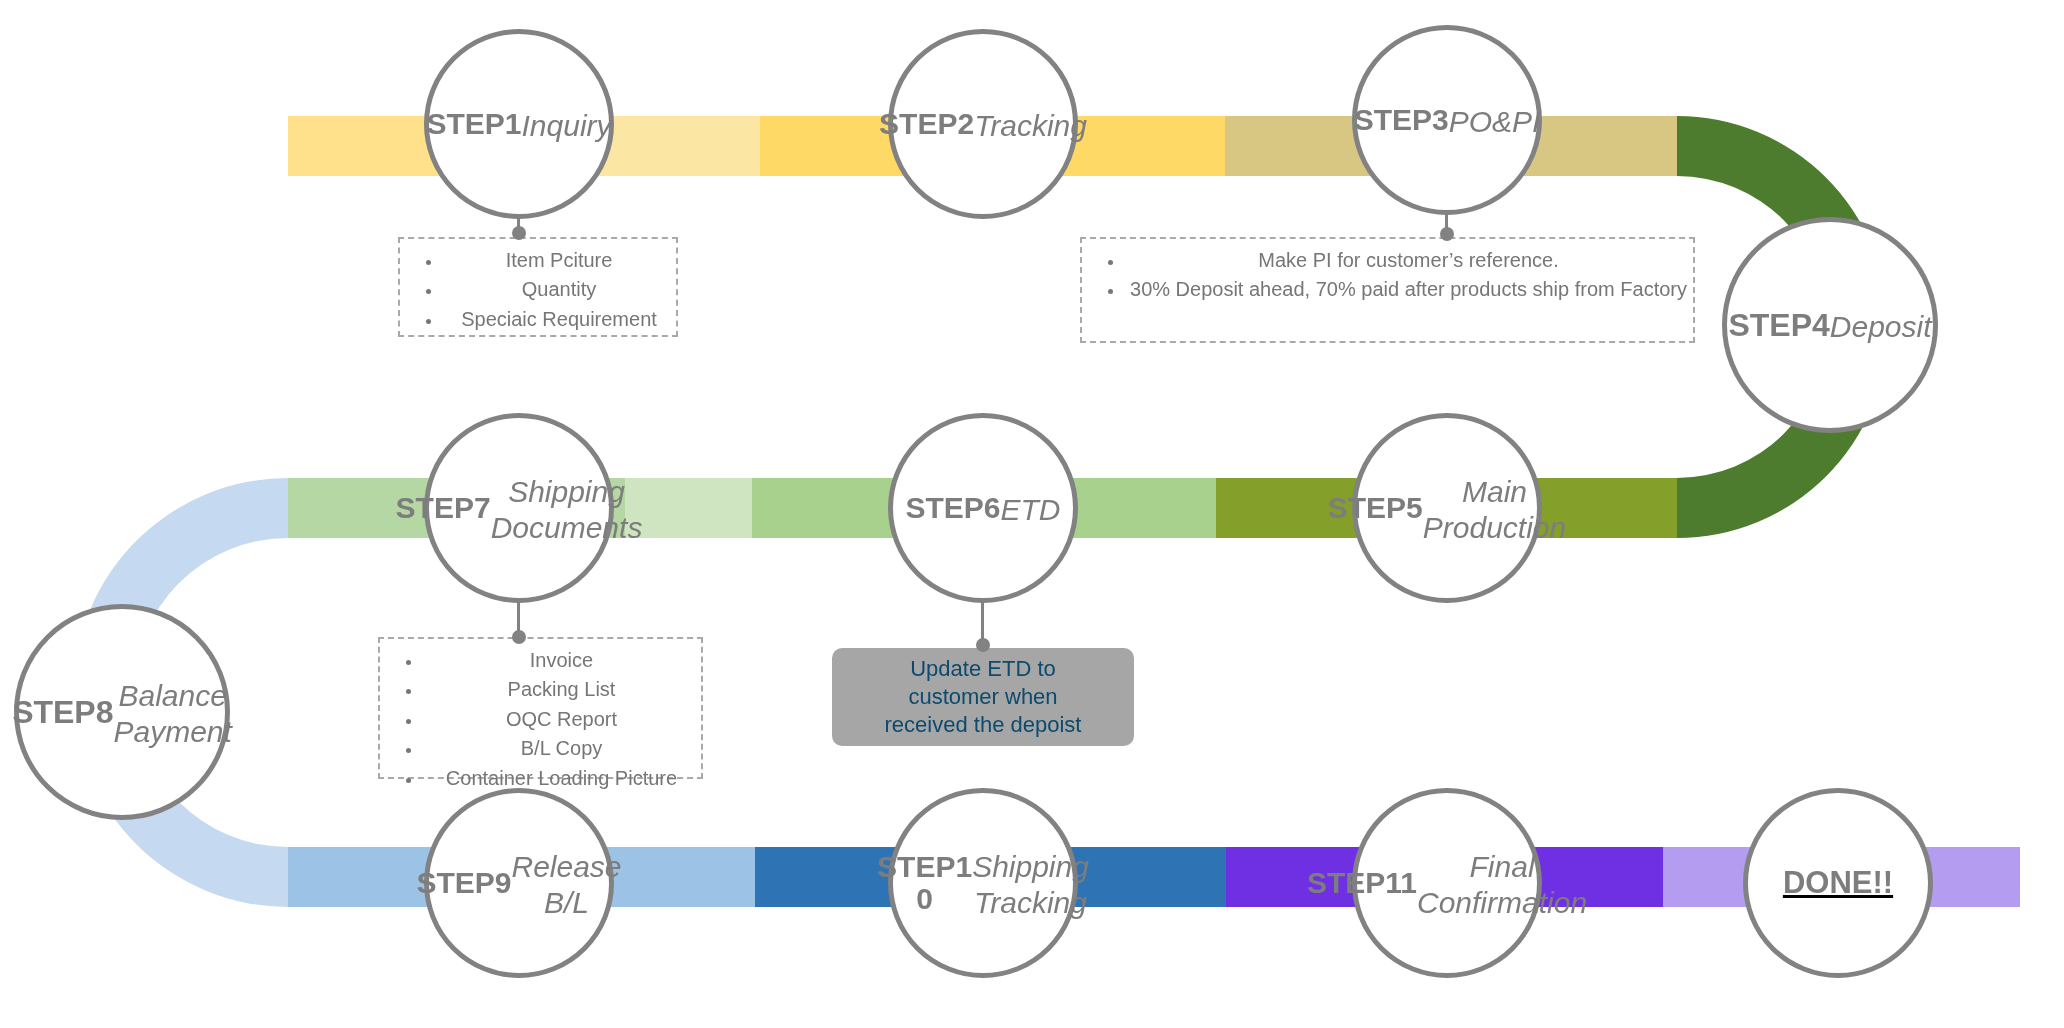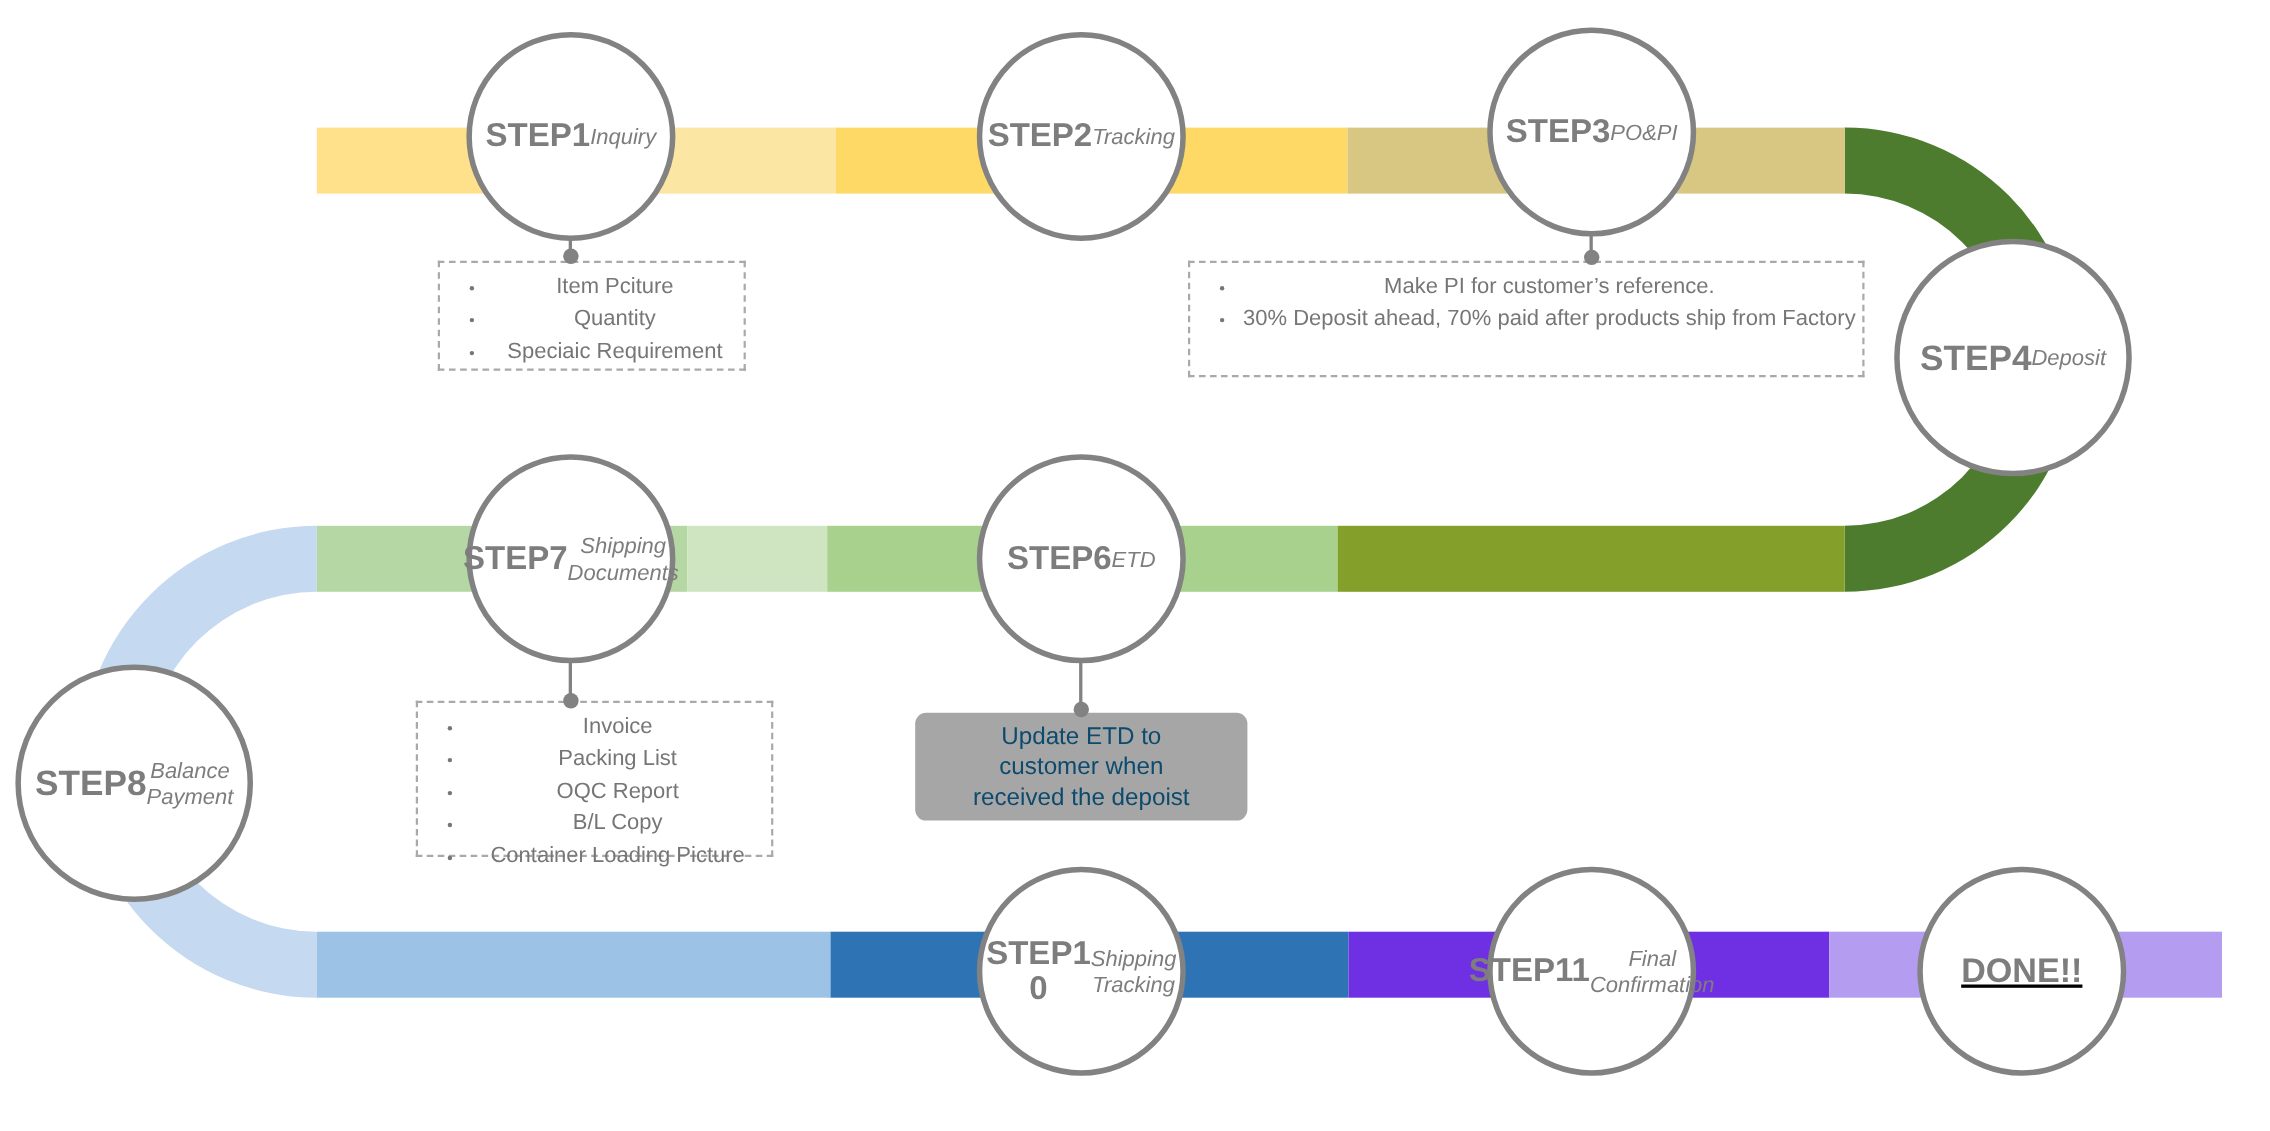--- a/index.html
+++ b/index.html
@@ -5,21 +5,21 @@
   html,body { margin:0; padding:0; background:#ffffff; font-family:"Liberation Sans", sans-serif; }
   .canvas { position:relative; width:2064px; height:1028px; background:#ffffff; overflow:hidden; }
   .arcs { position:absolute; left:0; top:0; width:2064px; height:1028px; pointer-events:none; z-index:1; }
   .seg { position:absolute; height:60px; z-index:1; }
   .circle { position:absolute; background:#ffffff; border:5px solid #828282; border-radius:50%;
             display:flex; flex-direction:row; align-items:center; justify-content:center;
             text-align:center; box-sizing:border-box; z-index:3; }
   .c-step { width:190px; height:190px; }
   .c-big  { width:216px; height:216px; }
   .step-title { font-weight:bold; font-size:30px; color:#7d7d7d; line-height:1.08; white-space:pre-line; }
-  .step-sub   { font-style:italic; font-size:20px; color:#7d7d7d; line-height:1.18; margin-top:3px; white-space:pre-line; }
+  .step-sub   { font-style:italic; font-size:30px; color:#7d7d7d; line-height:1.18; margin-top:3px; white-space:pre-line; }
   .vline { position:absolute; width:3px; background:#828282; z-index:2; }
   .dot   { position:absolute; width:14px; height:14px; border-radius:50%; background:#828282; z-index:4; }
   .dashed { position:absolute; border:2px dashed #a9a9a9; box-sizing:border-box; background:transparent; z-index:2; }
   .dashed ul { margin:8px 0 0 0; padding-left:42px; }
   .dashed li { font-size:20px; color:#767676; line-height:1.32; margin:3px 0;text-align:center; }
   .dashed li::marker { color:#767676; font-size:16px; }
   .note { position:absolute; background:#a6a6a6; border-radius:10px; color:#0c4a6e; font-size:22px;
           line-height:1.28; text-align:center; white-space:pre-line; padding:7px 10px;
           box-sizing:border-box; z-index:2; }
 </style>
@@ -66,33 +66,43 @@
     <div class="step-sub">Tracking</div>
   </div>
   <div class="circle c-step" style="left:1352px; top:25px;">
     <div class="step-title">STEP3</div>
     <div class="step-sub">PO&amp;PI</div>
   </div>
   <div class="circle c-big" style="left:1722px; top:217px;">
     <div class="step-title" style="font-size:32px;">STEP4</div>
     <div class="step-sub">Deposit</div>
   </div>
+  <div class="circle c-step" style="left:1352px; top:413px;">
+    <div class="step-title">STEP5</div>
+    <div class="step-sub">Main
+Production</div>
+  </div>
   <div class="circle c-step" style="left:888px; top:413px;">
     <div class="step-title">STEP6</div>
     <div class="step-sub">ETD</div>
   </div>
   <div class="circle c-step" style="left:424px; top:413px;">
     <div class="step-title">STEP7</div>
     <div class="step-sub">Shipping
 Documents</div>
   </div>
   <div class="circle c-big" style="left:14px; top:604px;">
     <div class="step-title" style="font-size:32px;">STEP8</div>
     <div class="step-sub">Balance
 Payment</div>
+  </div>
+  <div class="circle c-step" style="left:424px; top:788px;">
+    <div class="step-title">STEP9</div>
+    <div class="step-sub">Release
+B/L</div>
   </div>
   <div class="circle c-step" style="left:888px; top:788px;">
     <div class="step-title">STEP1
 0</div>
     <div class="step-sub">Shipping
 Tracking</div>
   </div>
   <div class="circle c-step" style="left:1352px; top:788px;">
     <div class="step-title">STEP11</div>
     <div class="step-sub">Final

